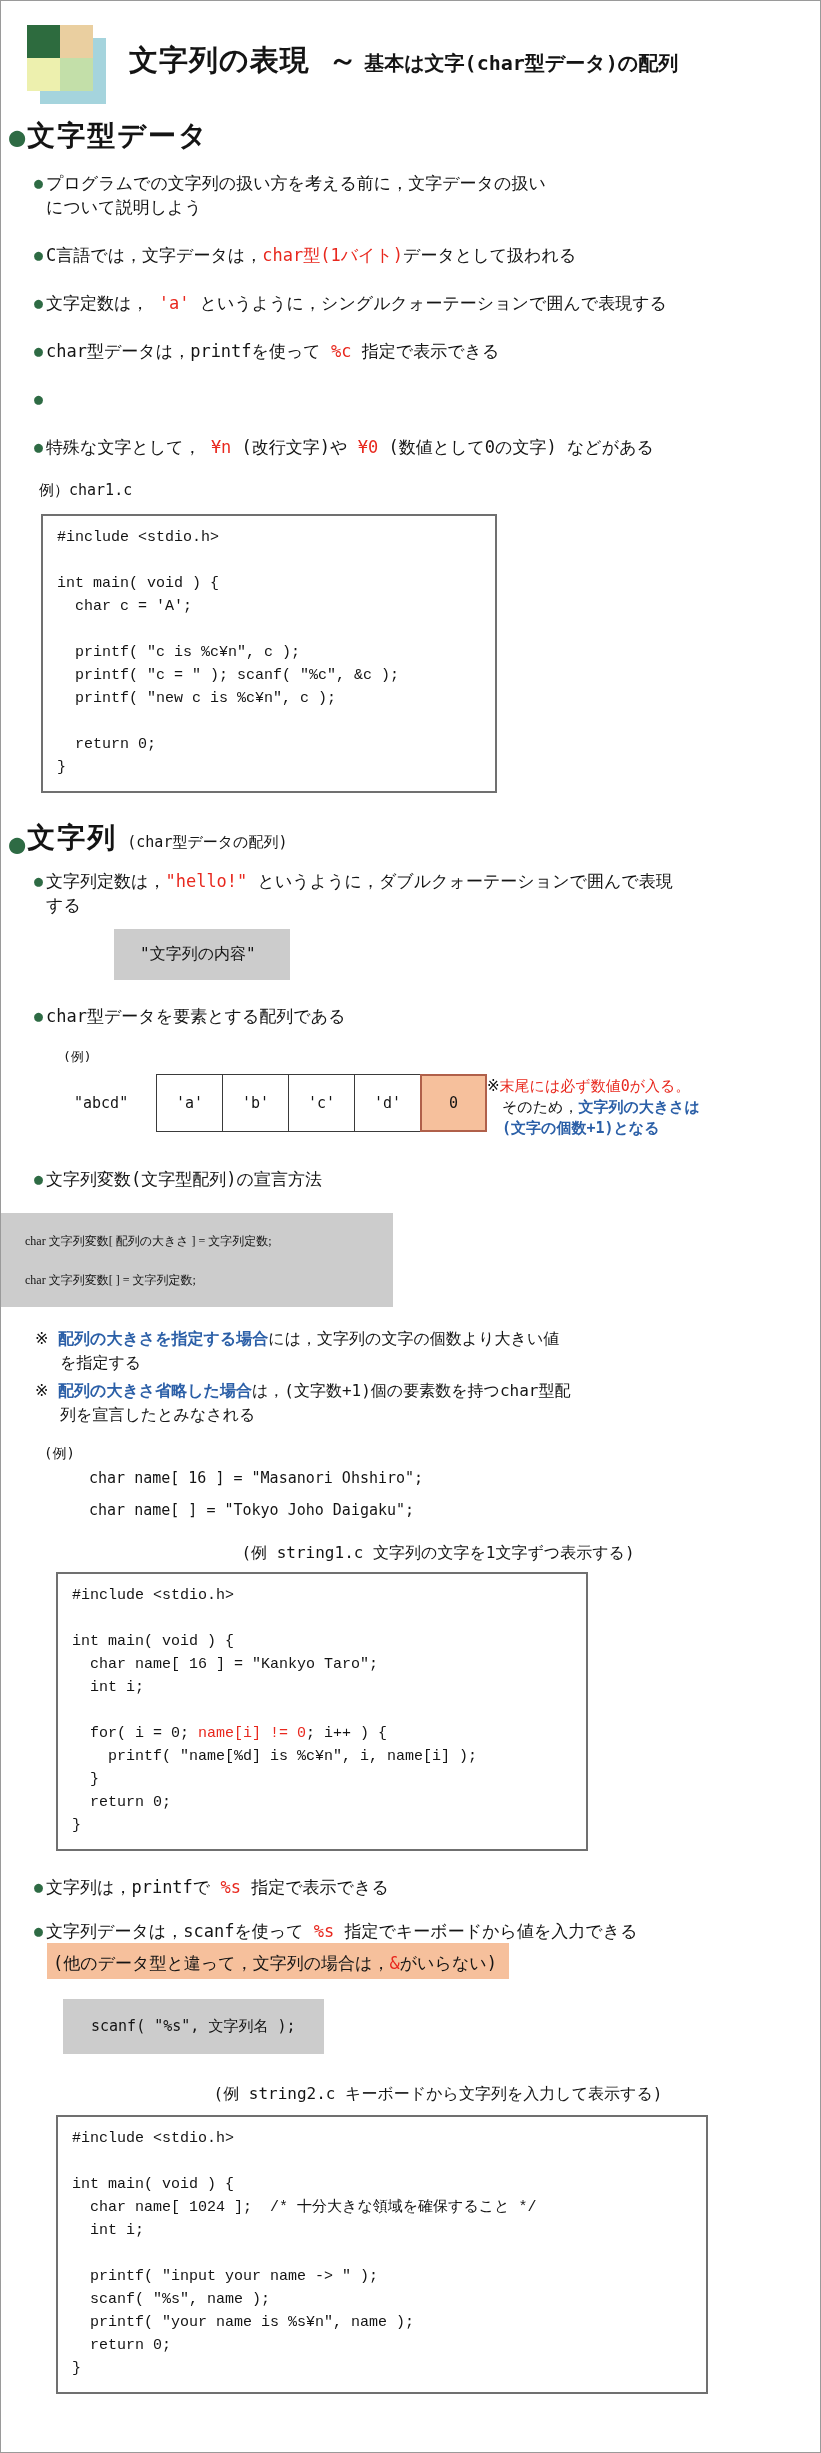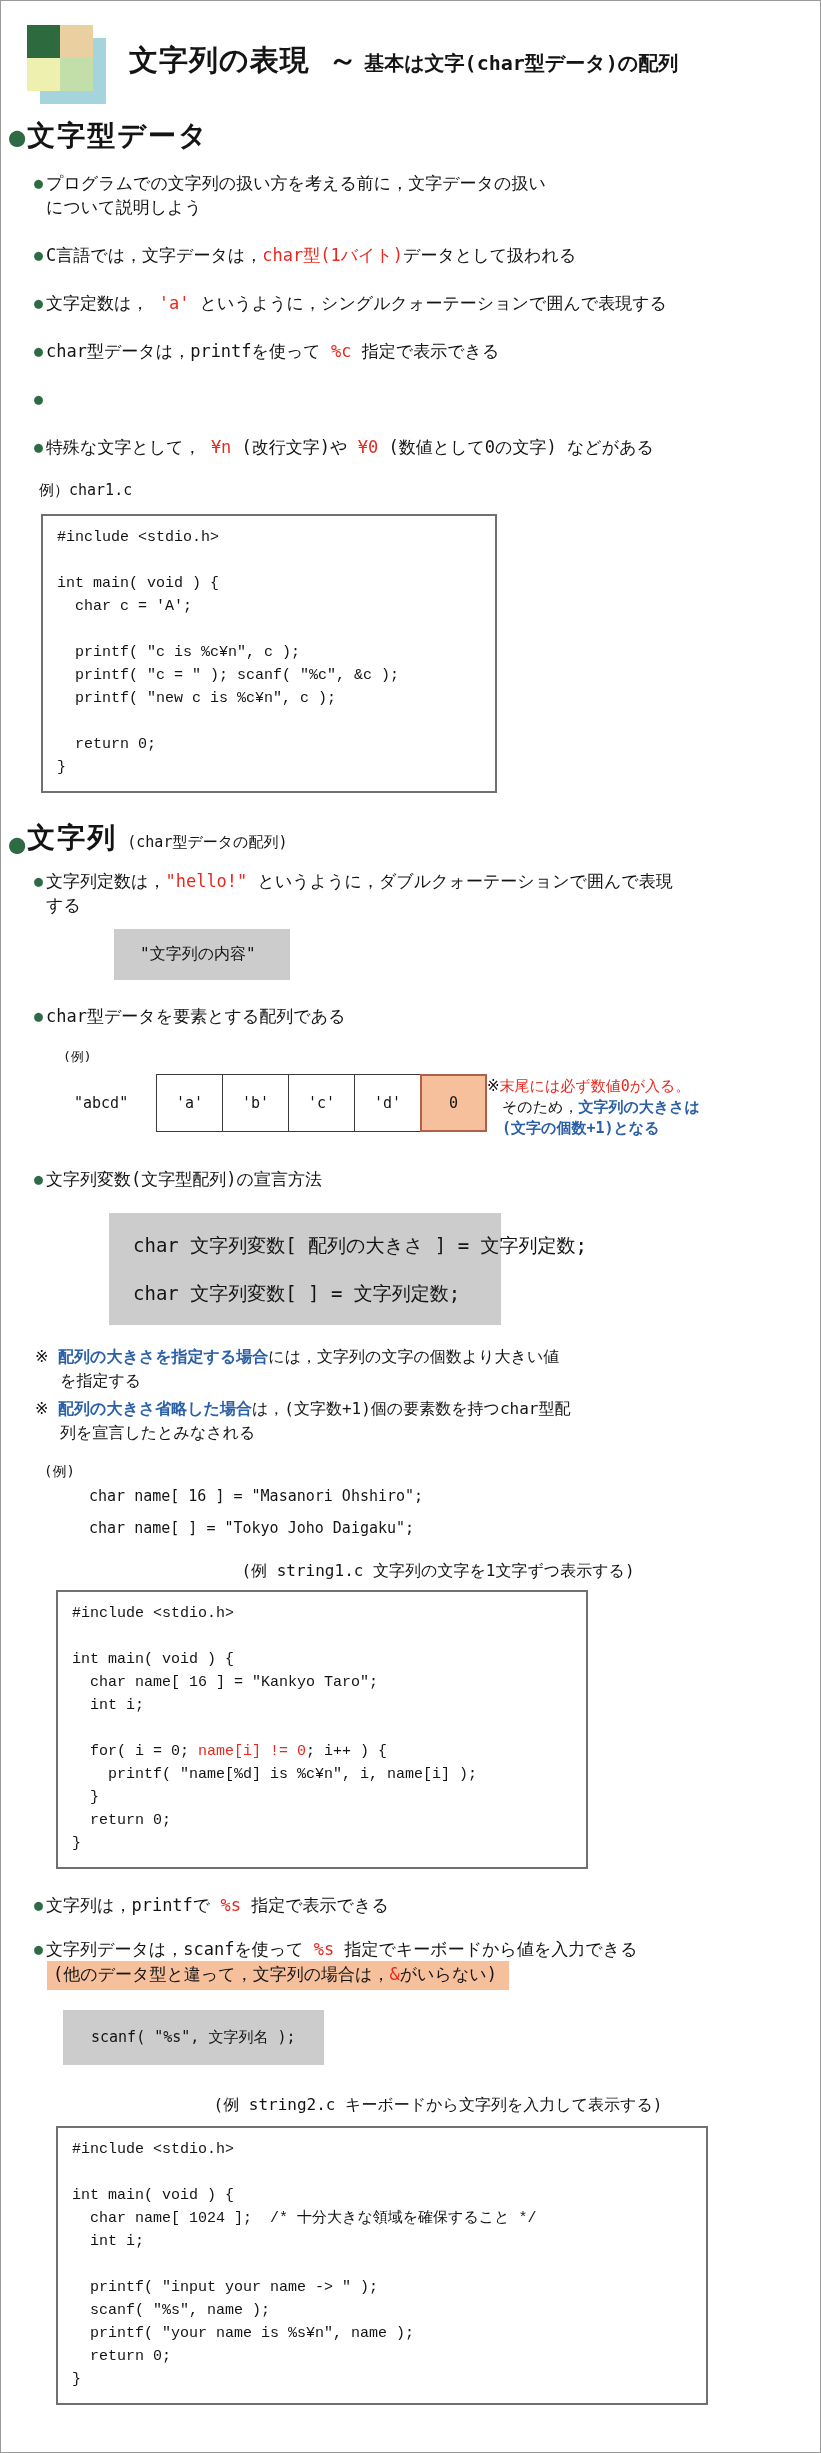--- a/index.html
+++ b/index.html
@@ -49,21 +49,21 @@
   .exlabel2 { font-size: 16px; margin-left: 55px; text-align: center; }
 
   .codebox { border: 2px solid #707070; padding: 10px 14px 12px; background: #fff; font-family: Liberation Mono, monospace; }
   .cl { white-space: pre; line-height: 23px; min-height: 23px; font-size: 15px; }
   .box1 { margin-left: 40px; width: 456px; }
   .box2 { margin-left: 55px; width: 532px; }
   .box3 { margin-left: 55px; width: 652px; }
 
   .gbox { background: var(--graybox); }
   .gbox1 { display: inline-block; margin-left: 113px; padding: 15px 34px 15px 26px; font-size: 16px; }
-  .declbox { margin-left: 108px; width: 392px; padding: 20px 10px 18px 24px; font-size: 19px; }
+  .declbox { width: 392px; padding: 20px 10px 18px 24px; font-size: 12px; font-family: Liberation Serif, serif; }
   .declbox .dl { white-space: pre; }
   .declbox .dl2 { margin-top: 22px; }
   .scanfbox { display: inline-block; margin-left: 62px; padding: 18px 28px; font-size: 15px; white-space: pre; }
 
   .arr-exlabel { margin-left: 62px; font-size: 13px; }
   .arr-row { display: flex; align-items: flex-start; margin-left: 73px; margin-top: 8px; }
   .arr-string { font-size: 15px; margin-top: 20px; width: 82px; flex: none; }
   .cells { display: flex; }
   .cell { width: 67px; height: 58px; border: 1px solid #3a3a3a; display: flex; align-items: center; justify-content: center; font-size: 15px; background: #fff; }
   .cell + .cell { margin-left: -1px; }
@@ -71,21 +71,21 @@
   .arr-note { font-size: 15px; line-height: 21px; padding-top: 2px; white-space: nowrap; }
   .arr-note .ind { margin-left: 15px; }
 
   .notes { margin-left: 34px; font-size: 16px; line-height: 24px; }
   .note-l2 { margin-left: 25px; }
 
   .declex-label { margin-left: 43px; font-size: 14px; }
   .declline { margin-left: 88px; font-size: 15px; white-space: pre; }
 
   .hlline { margin-left: 46px; }
-  .hl { background: var(--salmon); display: inline-block; padding: 2px 12px 4px 6px; font-size: 17px; }
+  .hl { background: var(--salmon); display: inline-block; padding: 9px 12px 4px 6px; font-size: 17px; }
 </style>
 </head>
 <body>
 
 <div class="page">
 
   <div class="header">
     <div class="logo">
       <div class="logo-shadow"></div>
       <div class="logo-main">

